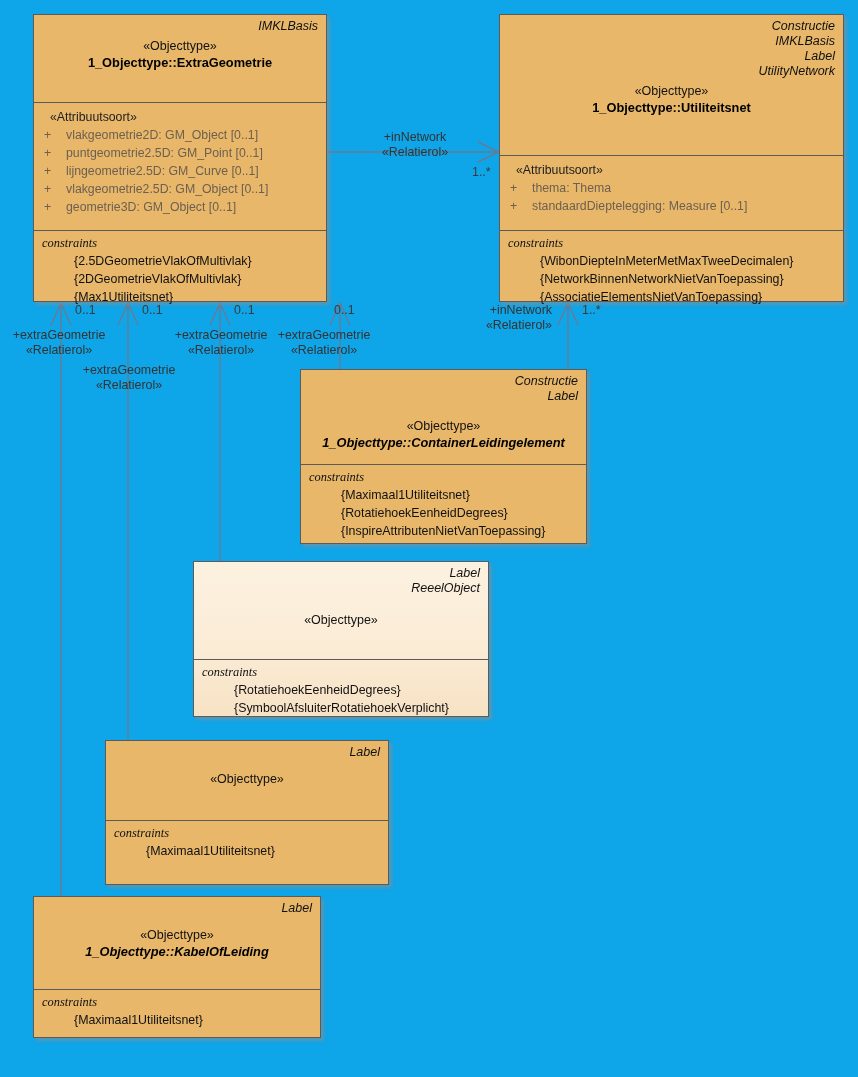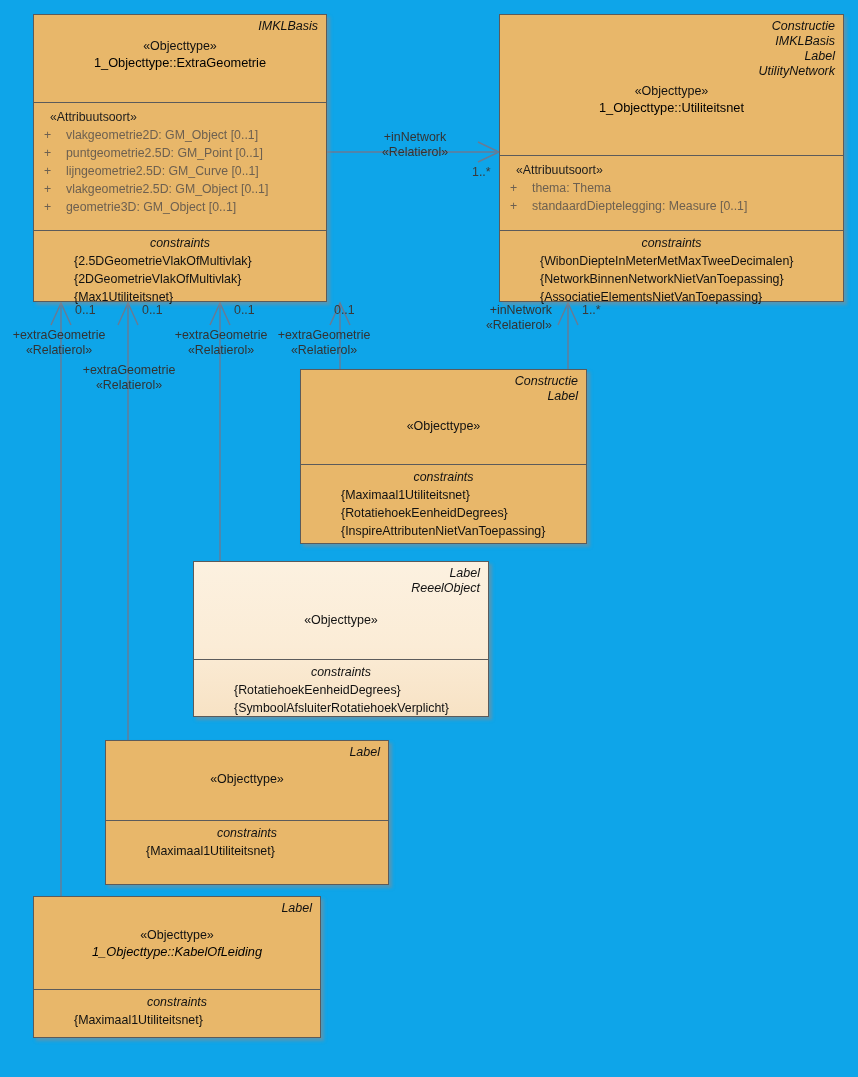--- a/index.html
+++ b/index.html
@@ -52,21 +52,21 @@
   .tag{display:block;}
   .stereotype{
     text-align:center;
     font-size:12.5px;
     color:#111;
     line-height:16px;
     margin-top:4px;
   }
   .classname{
     text-align:center;
-    font-weight:normal;
+    font-weight:bold;
     font-size:12.8px;
     line-height:17px;
     color:#000;
     padding-bottom:3px;
   }
   .classname.italic{font-style:italic;}
 
   
   .attr-stereotype{
     padding-left:8px;
@@ -78,25 +78,26 @@
     display:flex;
     line-height:18px;
     font-size:12.3px;
     color:#6d6050;
   }
   .attr-vis{width:22px;flex:0 0 22px;text-align:left;padding-left:2px;}
   .attr-text{flex:1 1 auto;}
 
   
   .constraints-title{
-    text-align:center;
+    text-align:left;
     font-style:italic;
     font-size:12.4px;
     line-height:17px;
     color:#111;
+    font-family:Liberation Serif, serif;
   }
   .constraint-row{
     text-align:left;
     font-size:12.4px;
     line-height:18px;
     color:#111;
     white-space:nowrap;
     margin-left:32px;
   }
 
@@ -232,20 +233,21 @@
     </div>
   </div>
 
   <div class="uml-class plain" style="left:300px;top:369px;width:287px;height:175px;">
     <div class="compartment" style="height:85px;">
       <div class="tags">
         <span class="tag">Constructie</span>
         <span class="tag">Label</span>
       </div>
       <div class="stereotype" style="margin-top:14px;">«Objecttype»</div>
+      <div class="classname italic">1_Objecttype::ContainerLeidingelement</div>
     </div>
     <div class="compartment" style="height:90px;">
       <div class="constraints-title">constraints</div>
       <div class="constraint-row">{Maximaal1Utiliteitsnet}</div>
       <div class="constraint-row">{RotatiehoekEenheidDegrees}</div>
       <div class="constraint-row">{InspireAttributenNietVanToepassing}</div>
     </div>
   </div>
 
   <div class="uml-class light" style="left:193px;top:561px;width:296px;height:156px;">

